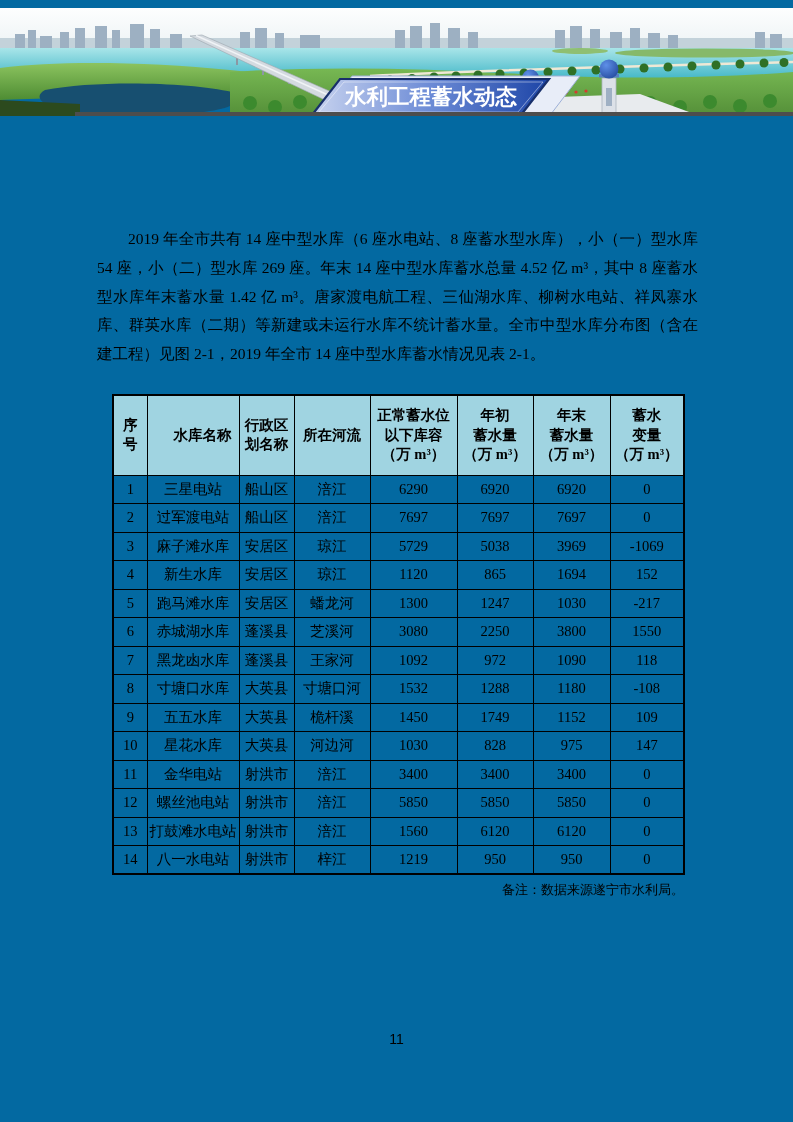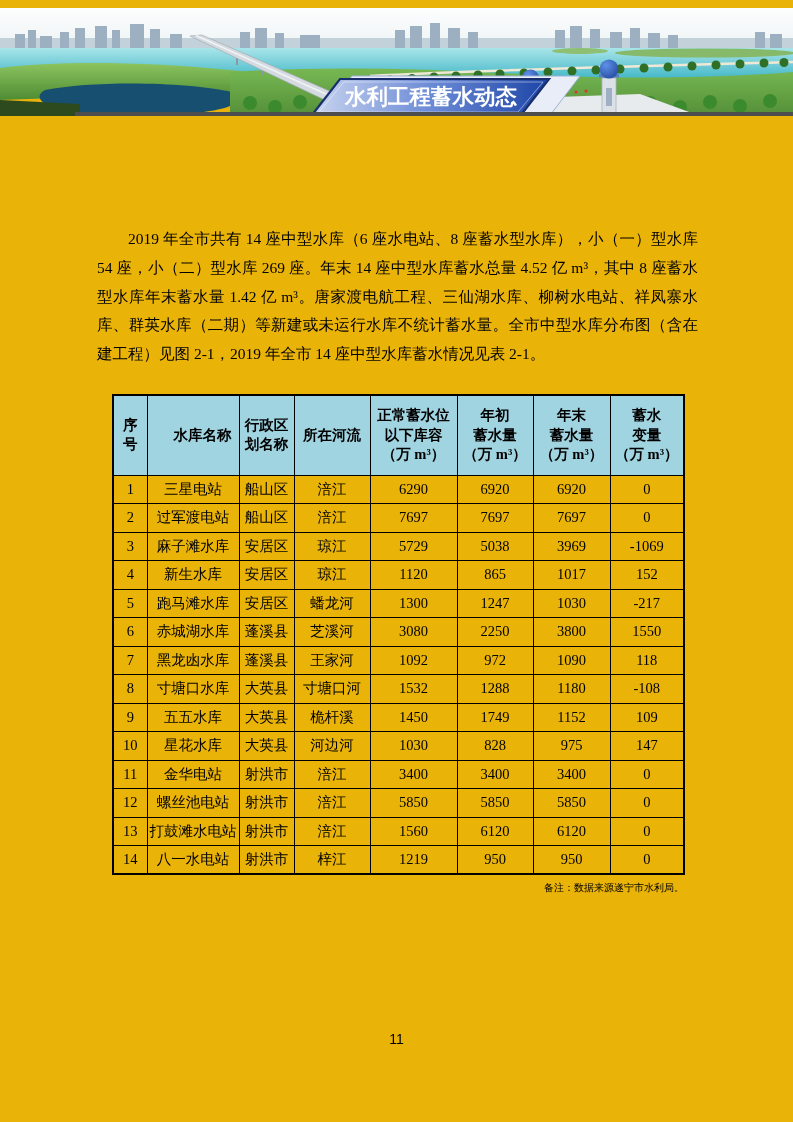--- a/index.html
+++ b/index.html
@@ -1,18 +1,18 @@
 <!DOCTYPE html>
 <html><head>
 <meta charset="utf-8">
 <style>
   html,body{margin:0;padding:0;background:#888;}
   .page{
     position:relative;width:793px;height:1122px;margin:0 auto;
-    background:#eab308;overflow:hidden;
+    background:#0369a1;overflow:hidden;
     font-family:"Liberation Serif", serif;color:#000;
   }
   
   .photo{position:absolute;left:0;top:8px;width:793px;height:108px;}
   
   .page-title{
     position:absolute;left:0;top:156px;width:793px;text-align:center;
     font-family:"Liberation Sans", sans-serif;font-weight:bold;
     font-size:30px;letter-spacing:2px;
   }
@@ -39,21 +39,21 @@
     border:1.5px solid #000;text-align:center;vertical-align:middle;
     padding:0 1px;overflow:hidden;
   }
   table.reservoir thead tr{height:80px;}
   table.reservoir tbody tr{height:28.5px;}
   table.reservoir th{font-weight:bold;}
   table.reservoir th div{line-height:19.5px;}
   
   .table-note{
     position:absolute;left:112px;top:881px;width:572px;
-    text-align:right;font-size:10px;
+    text-align:right;font-size:13px;
   }
   
   .page-number{
     position:absolute;left:0;top:1031px;width:793px;text-align:center;
     font-family:"Liberation Sans", sans-serif;font-size:14px;
   }
 </style>
 </head>
 <body>
 
@@ -293,21 +293,21 @@
           <td>3969</td>
           <td>-1069</td>
         </tr>
         <tr>
           <td>4</td>
           <td>新生水库</td>
           <td>安居区</td>
           <td>琼江</td>
           <td>1120</td>
           <td>865</td>
-          <td>1017</td>
+          <td>1694</td>
           <td>152</td>
         </tr>
         <tr>
           <td>5</td>
           <td>跑马滩水库</td>
           <td>安居区</td>
           <td>蟠龙河</td>
           <td>1300</td>
           <td>1247</td>
           <td>1030</td>

